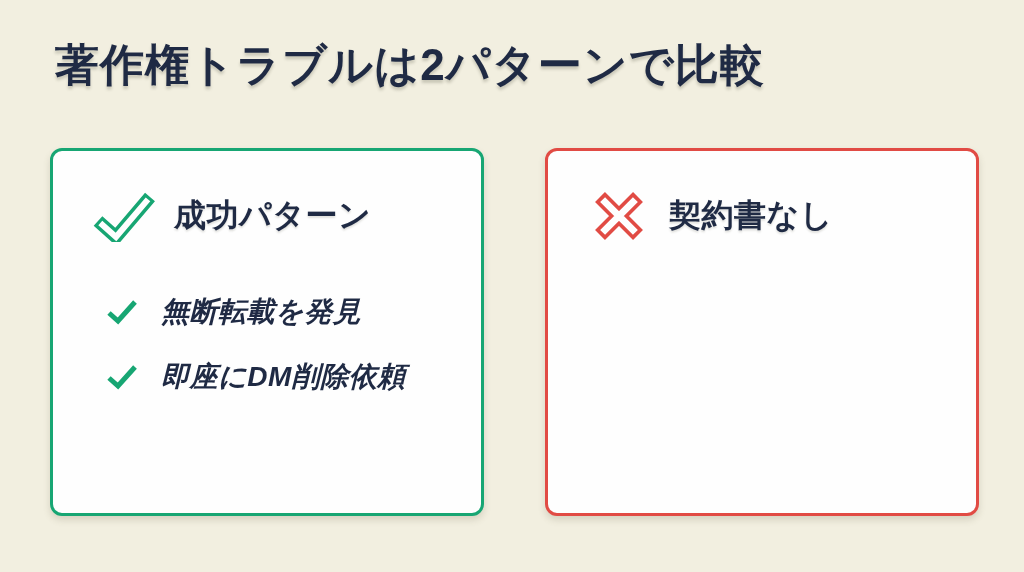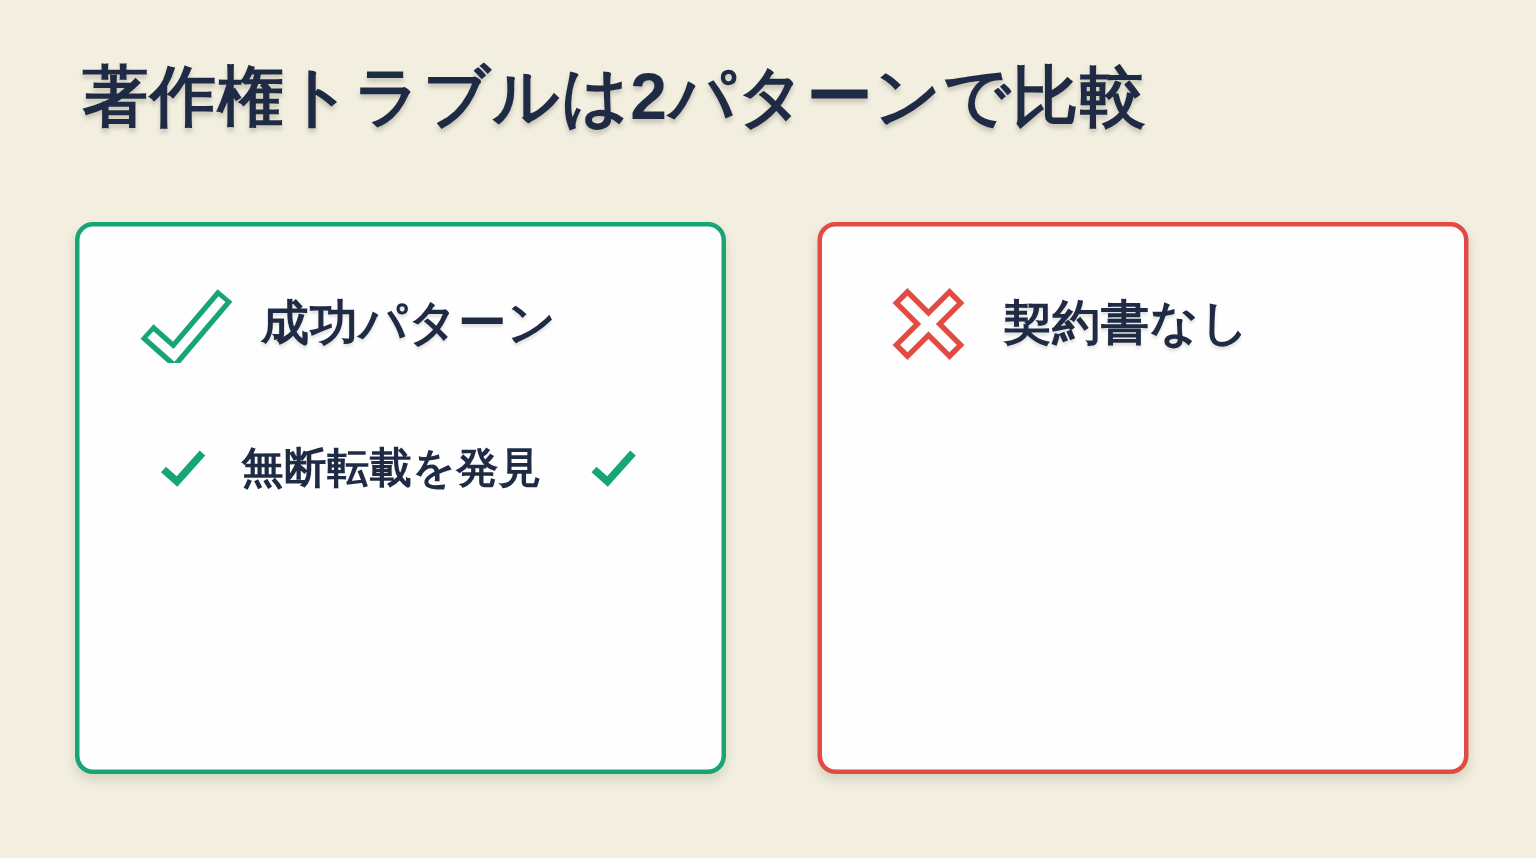--- a/index.html
+++ b/index.html
@@ -58,22 +58,23 @@
     font-size: 32px;
     font-weight: 800;
     color: #1f2a44;
     letter-spacing: 0.5px;
     text-shadow: 0 2px 2px rgba(60, 58, 40, 0.15);
   }
   .card-list {
     margin-top: 50px;
     padding-left: 14px;
     display: flex;
-    flex-direction: row;
+    flex-direction: column;
     gap: 31px;
+    font-style: italic;
   }
   .list-row {
     display: flex;
     align-items: center;
     gap: 20px;
     height: 34px;
   }
   .row-icon-box {
     width: 36px;
     display: flex;
@@ -115,20 +116,21 @@
             </svg>
           </span>
           <span class="row-label">無断転載を発見</span>
         </div>
         <div class="list-row">
           <span class="row-icon-box">
             <svg width="34" height="28" viewBox="0 0 34 28" aria-hidden="true">
               <path d="M4 15 L13 23 L30 4" fill="none" stroke="#17a673" stroke-width="5"></path>
             </svg>
           </span>
+          <span class="row-label">即座にDM削除依頼</span>
         </div>
       </div>
     </div>
 
     <div class="card failure">
       <div class="card-header">
         <span class="hdr-icon-box">
           <svg width="56" height="56" viewBox="0 0 56 56" aria-hidden="true">
             <path d="M9 9 L47 47 M47 9 L9 47" fill="none" stroke="#e14b44" stroke-width="14"></path>
             <path d="M11.6 11.6 L44.4 44.4 M44.4 11.6 L11.6 44.4" fill="none" stroke="#fefefe" stroke-width="7"></path>

